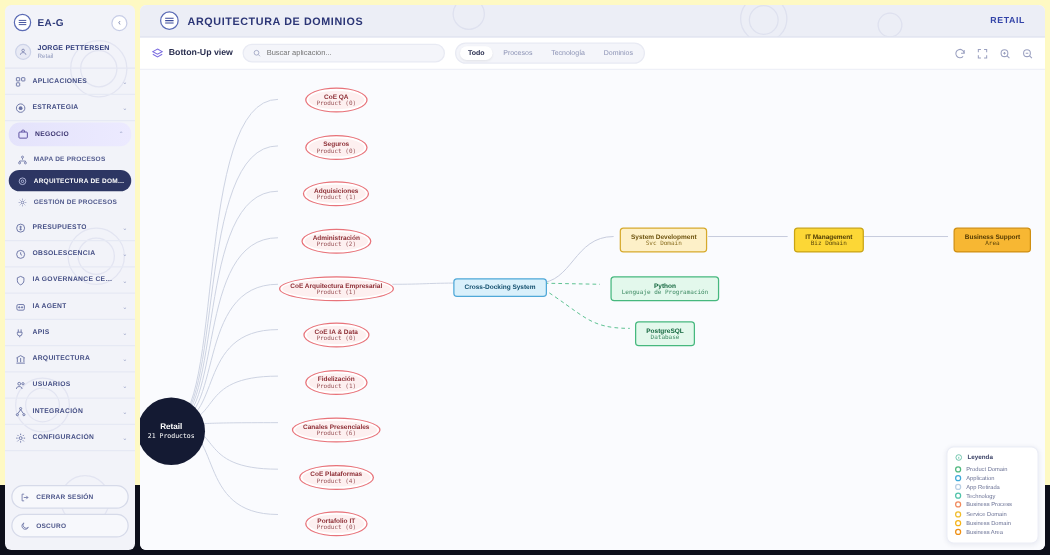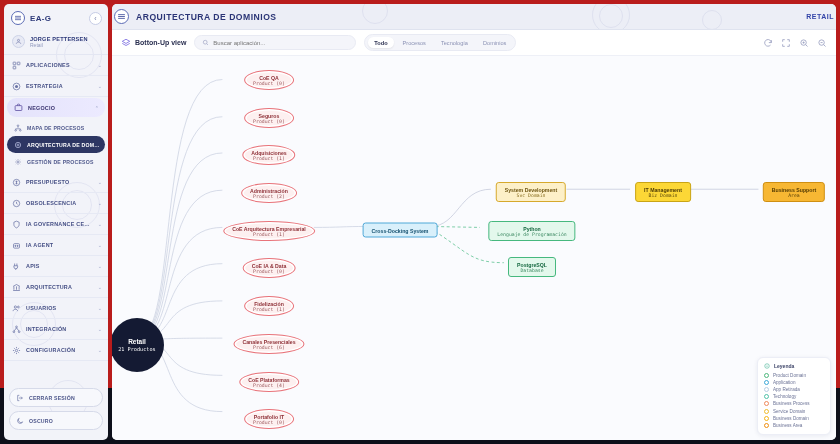--- a/index.html
+++ b/index.html
@@ -5,21 +5,21 @@
   * { box-sizing: border-box; margin: 0; padding: 0; }
   html, body {
     width: 840px; height: 444px;
     background: #0d0f1a;
     font-family: "Liberation Sans", sans-serif;
     overflow: hidden;
   }
   .app {
     position: relative;
     width: 840px; height: 388px;
-    background: #b91c1c;
+    background: #fef9c3;
     display: flex;
     padding: 4px 4px 4px 4px;
   }
 
   
   .sidebar {
     width: 104px;
     height: 436px;
     background: #f2f3f9;
     border-radius: 5px;
@@ -124,21 +124,21 @@
   
   .main {
     flex: 1; margin-left: 4px; height: 436px;
     display: flex; flex-direction: column;
     border-radius: 5px; overflow: hidden;
     background: #fafbfe;
   }
   .topbar {
     height: 26px; background: #eceef6;
     display: flex; align-items: center;
-    padding: 0 2px; position: relative; overflow: hidden;
+    padding: 0 16px; position: relative; overflow: hidden;
     border-bottom: 1px solid #dfe3ef;
   }
   .topbar .deco { position: absolute; border-radius: 50%; border: 1px solid rgba(120,130,190,0.12); }
   .top-badge {
     width: 15px; height: 15px; border-radius: 50%;
     border: 1px solid #5b6bb5; background: #fff;
     display: flex; align-items: center; justify-content: center;
     margin-right: 7px; z-index: 2; flex: 0 0 15px;
   }
   .top-badge svg { width: 9px; height: 9px; }

